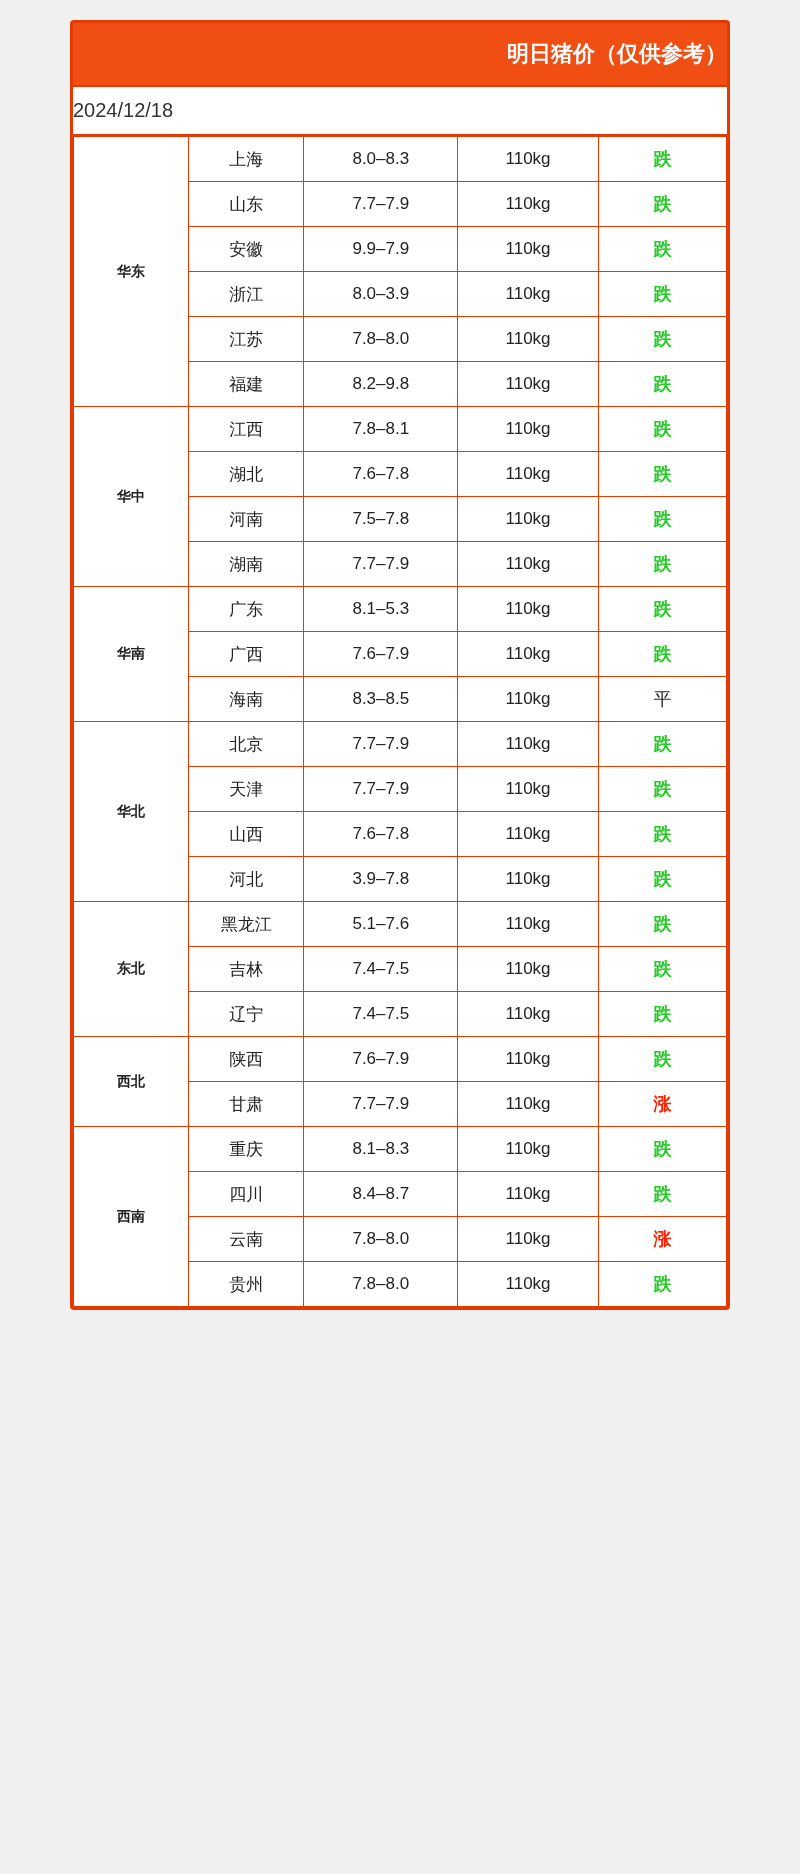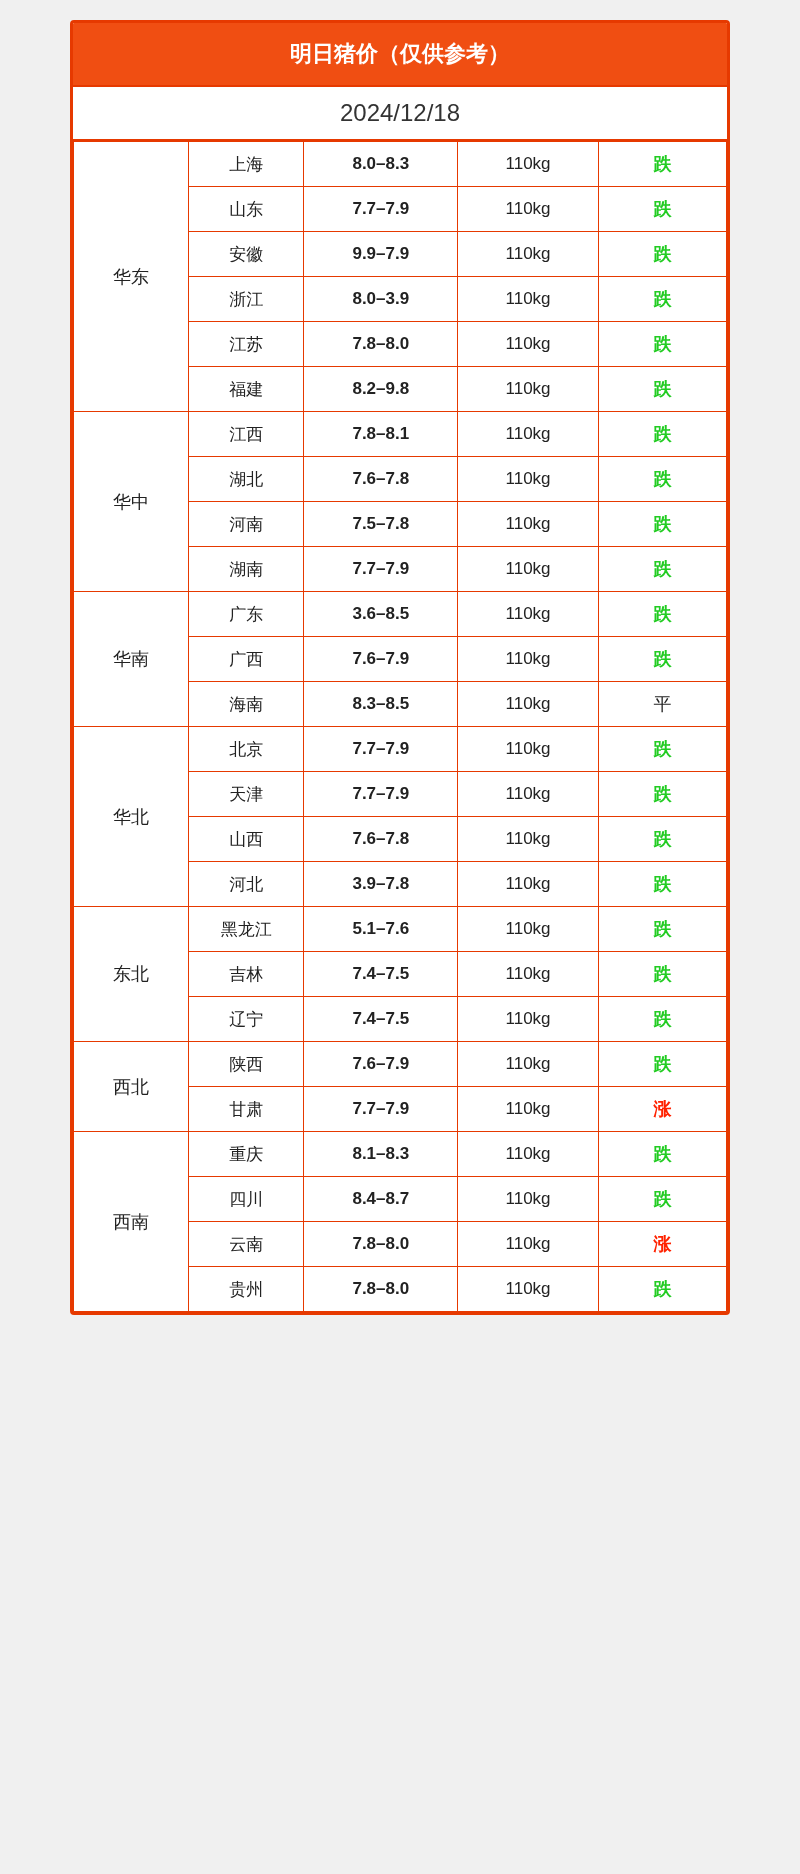--- a/index.html
+++ b/index.html
@@ -14,58 +14,57 @@
     .table-container {
       width: 660px;
       border: 3px solid #e63900;
       background: #fff;
       border-radius: 4px;
       overflow: hidden;
     }
     .header-title {
       background: #f04e12;
       color: #fff;
-      text-align: center;
+      text-align: right;
       font-size: 22px;
       font-weight: bold;
       padding: 16px 0;
       border-bottom: 2px solid #e63900;
     }
     .header-date {
       background: #fff;
       color: #333;
-      text-align: center;
-      font-size: 24px;
+      text-align: left;
+      font-size: 20px;
       padding: 12px 0;
       border-bottom: 2px solid #e63900;
     }
     .data-table {
       width: 100%;
       border-collapse: collapse;
     }
     .data-table td {
       border: 1px solid #e63900;
       text-align: center;
       padding: 10px 6px;
       font-size: 17px;
       color: #222;
     }
     .data-table .region-cell {
       width: 90px;
-      font-size: 18px;
-      font-weight: normal;
+      font-size: 14px;
+      font-weight: bold;
       color: #222;
       vertical-align: middle;
     }
     .data-table .city-cell {
       width: 90px;
     }
     .data-table .price-cell {
       width: 120px;
-      font-weight: bold;
     }
     .data-table .weight-cell {
       width: 110px;
     }
     .data-table .trend-cell {
       width: 100px;
     }
     .trend-down {
       color: #22cc22;
       font-size: 18px;
@@ -147,21 +146,21 @@
         </tr>
         <tr>
           <td class="city-cell">湖南</td>
           <td class="price-cell">7.7–7.9</td>
           <td class="weight-cell">110kg</td>
           <td class="trend-cell"><span class="trend-down">跌</span></td>
         </tr>
         <tr>
           <td rowspan="3" class="region-cell">华南</td>
           <td class="city-cell">广东</td>
-          <td class="price-cell">3.6–8.5</td>
+          <td class="price-cell">8.1–5.3</td>
           <td class="weight-cell">110kg</td>
           <td class="trend-cell"><span class="trend-down">跌</span></td>
         </tr>
         <tr>
           <td class="city-cell">广西</td>
           <td class="price-cell">7.6–7.9</td>
           <td class="weight-cell">110kg</td>
           <td class="trend-cell"><span class="trend-down">跌</span></td>
         </tr>
         <tr>

